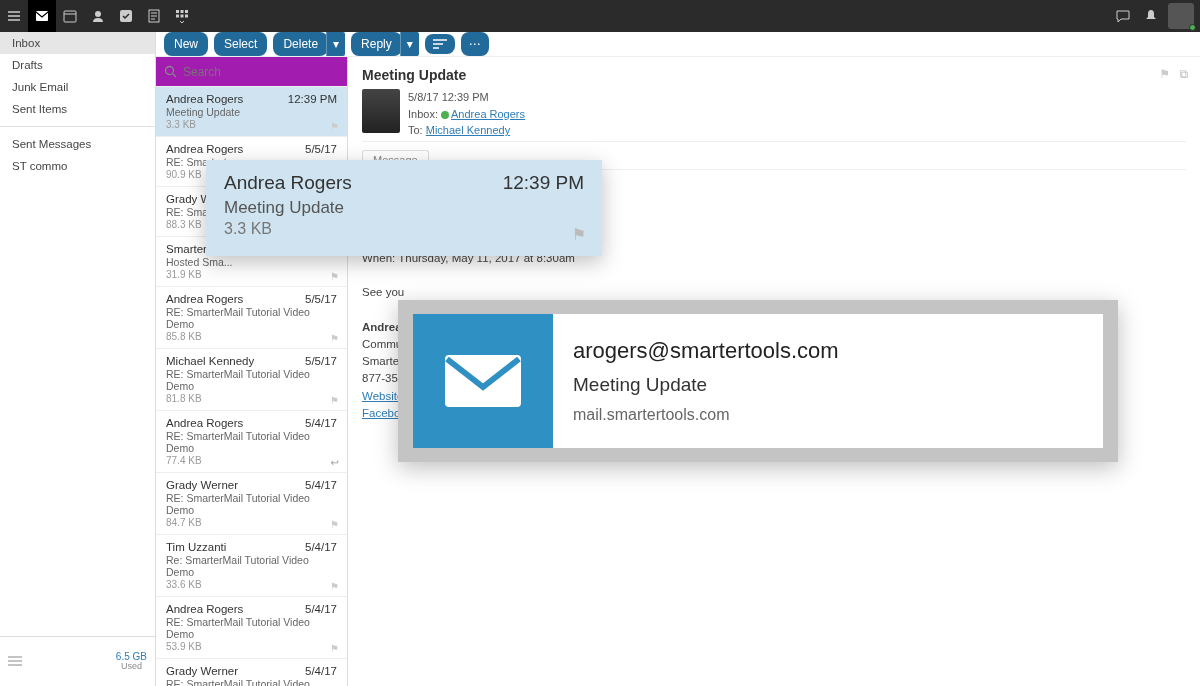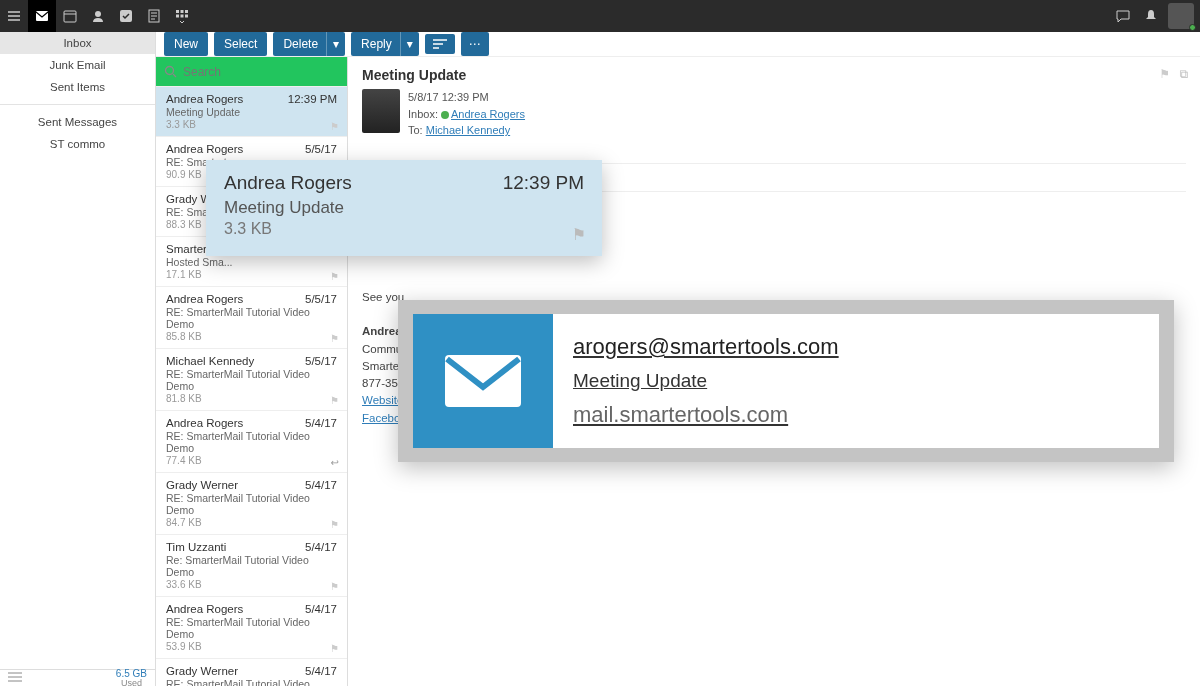--- a/index.html
+++ b/index.html
@@ -9,84 +9,84 @@
 .topnav { height: 32px; background: #2b2b2b; display: flex; align-items: stretch; }
 .topnav .icon-btn { width: 28px; display: flex; align-items: center; justify-content: center; cursor: pointer; color: #ddd; }
 .topnav .icon-btn.active { background: #000; }
 .topnav .spacer { flex: 1; }
 .topnav .avatar { width: 26px; height: 26px; background: #555; border-radius: 3px; margin: 3px 6px 3px 3px; position: relative; }
 .topnav .avatar .presence { width: 7px; height: 7px; border-radius: 50%; background: #4caf50; position: absolute; bottom: -2px; right: -2px; border: 1px solid #2b2b2b; }
 
 
 .main { display: flex; height: calc(100% - 32px); }
 .sidebar { width: 156px; border-right: 1px solid #ddd; display: flex; flex-direction: column; background: #fff; }
-.sidebar .folders { flex: 1; overflow: auto; text-align: center; }
+.sidebar .folders { flex: 1; overflow: auto; }
 .sidebar .folder { padding: 5px 12px; font-size: 11.5px; color: #444; cursor: pointer; }
 .sidebar .folder.active { background: #e6e6e6; }
 .sidebar .sep { border-top: 1px solid #e3e3e3; margin: 6px 0; }
-.sidebar .footer { border-top: 1px solid #ddd; display: flex; align-items: center; height: 17px; padding: 0 8px; gap: 14px; }
+.sidebar .footer { border-top: 1px solid #ddd; display: flex; align-items: center; height: 50px; padding: 0 8px; gap: 14px; }
 .sidebar .quota { color: #2f7db8; font-size: 10px; text-align: center; margin-left: auto; line-height: 1; }
 .sidebar .quota .used { font-size: 9px; color: #888; }
 
 .midcol { width: 192px; border-right: 1px solid #ddd; display: flex; flex-direction: column; background: #fafafa; }
 
 
 .toolbar { height: 34px; display: flex; align-items: center; gap: 6px; padding: 0 8px; background: #fff; border-bottom: 1px solid #eee; }
 .toolbar .group { display: flex; }
-.toolbar button { background: #226a9a; color: #fff; border: none; font-size: 12px; padding: 5px 10px; cursor: pointer; border-radius: 2px; }
+.toolbar button { background: #226a9a; color: #fff; border: none; font-size: 12px; padding: 5px 10px; cursor: pointer; border-radius: 8px; }
 .toolbar .split { border-left: 1px solid rgba(255,255,255,0.3); padding: 5px 6px; border-radius: 0 2px 2px 0; margin-left: -2px; }
 .toolbar .icon-only { padding: 5px 8px; }
 
 .content { flex: 1; display: flex; background: #fff; }
 
 
-.search { height: 30px; display: flex; align-items: center; padding: 0 8px; gap: 6px; border-bottom: 1px solid #eee; background: #22c55e; color: #888; }
+.search { height: 30px; display: flex; align-items: center; padding: 0 8px; gap: 6px; border-bottom: 1px solid #eee; background: #a21caf; color: #888; }
 .search input { border: none; outline: none; flex: 1; font-size: 12px; background: transparent; }
 
 
 .msglist { flex: 1; overflow: auto; }
 .msg { border-bottom: 1px solid #eee; padding: 6px 10px 6px 10px; cursor: pointer; position: relative; background: #fff; }
 .msg.selected { background: #cfe4f0; }
 .msg .row1 { display: flex; justify-content: space-between; font-size: 11.5px; color: #333; }
 .msg .subj { font-size: 10.5px; color: #666; margin-top: 1px; }
 .msg .size { font-size: 10px; color: #999; margin-top: 1px; }
 .msg .flag { position: absolute; right: 8px; bottom: 4px; color: #ccc; font-size: 10px; }
 .msg .reply-ind { position: absolute; right: 8px; bottom: 4px; color: #999; font-size: 10px; }
 
 
 .reader { flex: 1; padding: 10px 14px; overflow: auto; position: relative; }
 .reader h2 { font-size: 14px; font-weight: bold; margin-bottom: 6px; }
 .reader .popout { position: absolute; top: 10px; right: 12px; color: #bbb; cursor: pointer; }
 .reader .hdr-flag { position: absolute; top: 10px; right: 30px; color: #ccc; cursor: pointer; }
-.reader .meta { display: flex; gap: 8px; border-bottom: 1px solid #eee; padding-bottom: 24px; }
+.reader .meta { display: flex; gap: 8px; border-bottom: 1px solid #eee; padding-bottom: 2px; }
 .reader .from-avatar { width: 38px; height: 44px; background: linear-gradient(#444,#222); border-radius: 2px; }
 .reader .meta-lines { font-size: 11px; color: #555; line-height: 1.5; }
 .reader .meta-lines a { color: #2f7db8; text-decoration: underline; }
 .reader .presence-dot { display: inline-block; width: 8px; height: 8px; background: #4caf50; border-radius: 50%; vertical-align: middle; margin-right: 2px; }
 .reader .tabbar { margin-top: 8px; border-bottom: 1px solid #eee; }
 .reader .tabbar .tab { display: inline-block; border: 1px solid #ddd; border-bottom: none; padding: 3px 10px; font-size: 11px; background: #fff; border-radius: 3px 3px 0 0; color: #888; }
 .reader .body { font-size: 11.5px; color: #444; padding-top: 10px; line-height: 1.5; }
 .reader .body a { color: #2f7db8; }
 
 
 .zoom-msg { position: absolute; left: 206px; top: 160px; width: 396px; height: 96px; background: #cfe4f0; box-shadow: 0 6px 20px rgba(0,0,0,0.25); padding: 12px 18px; z-index: 40; }
 .zoom-msg .row1 { display: flex; justify-content: space-between; font-size: 19px; color: #333; }
 .zoom-msg .subj { font-size: 17px; color: #555; margin-top: 4px; }
 .zoom-msg .size { font-size: 16px; color: #777; margin-top: 2px; }
 .zoom-msg .flag { position: absolute; right: 16px; bottom: 12px; color: #bbb; font-size: 16px; }
 
 
-.notif { position: absolute; left: 398px; top: 300px; width: 776px; height: 162px; background: #c4c4c4; z-index: 50; box-shadow: 0 6px 22px rgba(0,0,0,0.25); padding: 14px 15px; text-decoration: underline; }
+.notif { position: absolute; left: 398px; top: 300px; width: 720px; height: 162px; background: #c4c4c4; z-index: 50; box-shadow: 0 6px 22px rgba(0,0,0,0.25); padding: 14px 15px; }
 .notif-inner { background: #fff; height: 100%; display: flex; align-items: center; }
 .notif .mail-icon { width: 140px; height: 100%; background: #2f90c4; display: flex; align-items: center; justify-content: center; }
 .notif .mail-icon svg { width: 80px; height: 56px; }
 .notif .text { padding: 0 20px; }
 .notif .line1 { font-size: 22px; color: #222; margin-bottom: 10px; }
 .notif .line2 { font-size: 19px; color: #333; margin-bottom: 10px; }
-.notif .line3 { font-size: 22px; color: #666; }
+.notif .line3 { font-size: 16px; color: #666; }
 
 
 svg { display: block; }
 </style>
 </head>
 <body>
 
 <div class="topnav">
   <div class="icon-btn">
       <svg width="16" height="16" viewBox="0 0 16 16">
@@ -150,20 +150,21 @@
   <div class="avatar">
       <div class="presence"></div>
     </div>
 </div>
 
 <div class="main">
 
   <div class="sidebar">
     <div class="folders">
       <div class="folder active">Inbox</div>
+      <div class="folder">Drafts</div>
       <div class="folder">Junk Email</div>
       <div class="folder">Sent Items</div>
       <div class="sep"></div>
       <div class="folder">Sent Messages</div>
       <div class="folder">ST commo</div>
     </div>
     <div class="footer">
       <span>
           <svg width="14" height="12" viewBox="0 0 14 12">
             <path d="M0 1h14M0 5h14M0 9h14" stroke="#888"></path>
@@ -236,21 +237,21 @@
     <div class="subj">RE: Smartert...</div>
     <div class="size">88.3 KB</div>
     <span class="flag">⚑</span>
             </div>
             <div class="msg">
               <div class="row1">
                 <span>SmarterTo...</span>
                 <span></span>
               </div>
     <div class="subj">Hosted Sma...</div>
-    <div class="size">17.1 KB</div>
+    <div class="size">31.9 KB</div>
     <span class="flag">⚑</span>
             </div>
             <div class="msg">
               <div class="row1">
                 <span>Andrea Rogers</span>
                 <span>5/5/17</span>
               </div>
     <div class="subj">RE: SmarterMail Tutorial Video Demo</div>
     <div class="size">85.8 KB</div>
     <span class="flag">⚑</span>
@@ -319,20 +320,21 @@
           <div class="from-avatar"></div>
           <div class="meta-lines">
             <div>5/8/17 12:39 PM</div>
             <div><span>Inbox:</span> <span class="presence-dot"></span><a href="#">Andrea Rogers</a></div>
             <div><span>To:</span> <a href="#">Michael Kennedy</a></div>
           </div>
         </div>
         <div class="tabbar"><span class="tab">Message</span></div>
         <div class="body">
           <div style="height:70px"></div>
+          <div>When: Thursday, May 11, 2017 at 8:30am</div>
           <br>
           <div>See you</div>
           <br>
           <div><b>Andrea</b></div>
           <div>Commun...</div>
           <div>SmarterT...</div>
           <div>877-357...</div>
           <div><a href="#">Website</a></div>
           <div><a href="#">Facebook</a></div>
         </div>

